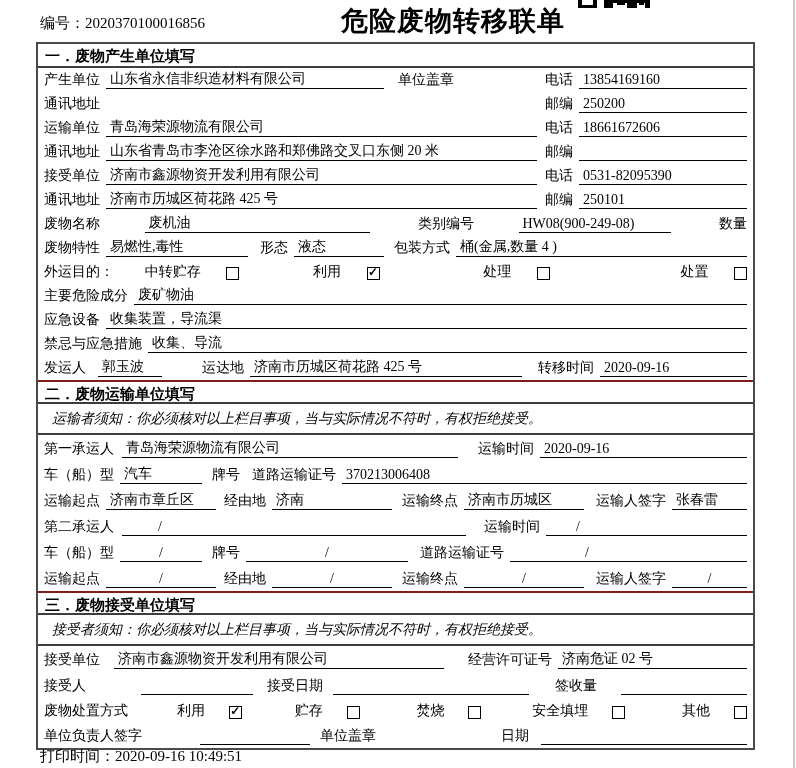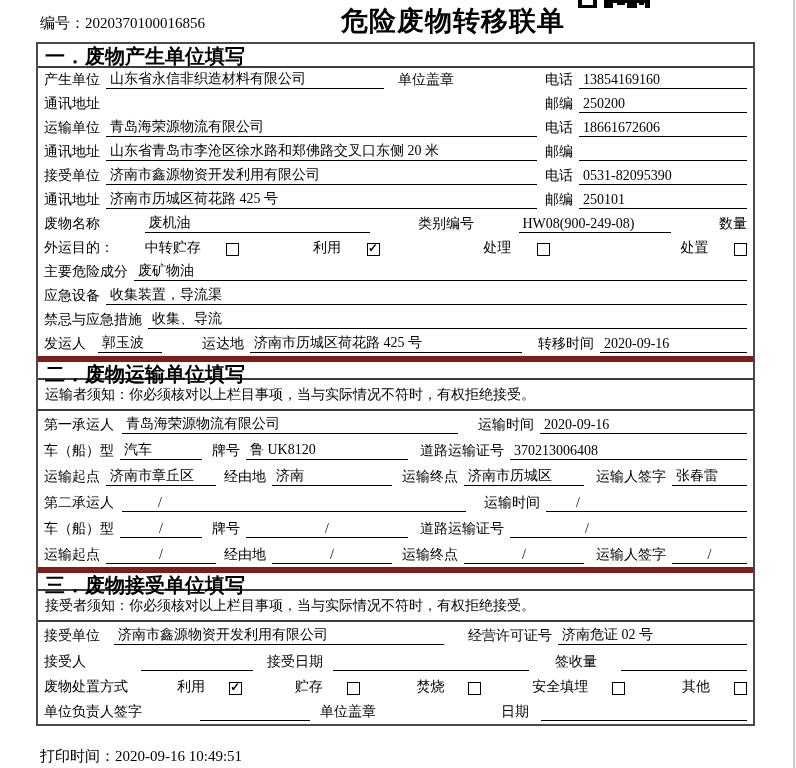--- a/index.html
+++ b/index.html
@@ -21,25 +21,25 @@
   .qbar { left:26px; width:46px; height:3px; top:5px; background:#000; }
   .q2 { left:26px; width:9px;  height:8px; background:#000; }
   .q3 { left:39px; width:8px;  height:5px; background:#000; }
   .q4 { left:49px; width:10px; height:8px; background:#000; }
   .q5 { left:61px; width:5px;  height:5px; background:#000; }
   .q6 { left:67px; width:5px;  height:8px; background:#000; }
 
   
   .form { position:absolute; left:36px; top:42px; width:719px; box-sizing:border-box;
           border:2px solid #4a4a4a; font-size:14px; background:#fff; }
-  .sec-title { height:24px; line-height:24px; font-weight:bold; font-size:20px;
+  .sec-title { height:24px; line-height:24px; font-weight:bold; font-size:15px;
                padding-left:7px; border-bottom:2px solid #3d3d3d; box-sizing:border-box; }
-  .sec-title.bt { border-top:6px solid #7f1d1d; }
-  .notice { height:31px; line-height:30px; padding-left:7px; border-bottom:2px solid #3d3d3d;
-            box-sizing:border-box; white-space:nowrap; }
+  .sec-title.bt { border-top:2px solid #7f1d1d; }
+  .notice { height:31px; line-height:30px; padding-left:14px; border-bottom:2px solid #3d3d3d;
+            box-sizing:border-box; white-space:nowrap;font-style:italic; }
   .row { display:flex; align-items:flex-end; padding:0 6px 3px 6px; box-sizing:border-box;
          height:24px;justify-content:space-between; }
   .row.h26 { height:26px; }
   .row.h25 { height:25px; }
   .zl { display:flex; align-items:flex-end; flex:0 0 501px; width:501px; }
   .zr { display:flex; align-items:flex-end; flex:1 1 auto; }
   .l { white-space:nowrap; flex:0 0 auto; }
   .f { border-bottom:1px solid #000; white-space:nowrap; padding:0 4px; margin-left:6px;
        box-sizing:border-box; flex:0 0 auto; overflow:hidden; min-height:17px; }
   .grow { flex:1 1 auto; }
@@ -140,20 +140,28 @@
     </div>
 
     <div class="row">
       <span class="l">废物名称</span>
       <span class="f" style="width:225px">废机油</span>
       <span class="l" style="margin-left:10px">类别编号</span>
       <span class="f" style="width:152px">HW08(900-249-08)</span>
       <span class="l" style="margin-left:10px">数量</span>
     </div>
 
+    <div class="row">
+      <span class="l">废物特性</span>
+      <span class="f" style="width:142px">易燃性,毒性</span>
+      <span class="l" style="margin-left:12px">形态</span>
+      <span class="f" style="width:90px">液态</span>
+      <span class="l" style="margin-left:10px">包装方式</span>
+      <span class="f grow">桶(金属,数量 4 )</span>
+    </div>
 
     <div class="row">
       <span class="l">外运目的：</span>
       <span class="l" style="margin-left:12px">中转贮存</span>
       <span class="cb"></span>
       <span class="l" style="margin-left:55px">利用</span>
       <span class="cb checked">✓</span>
       <span class="l" style="margin-left:85px">处理</span>
       <span class="cb"></span>
       <span class="l" style="margin-left:112px">处置</span>
@@ -191,21 +199,20 @@
       <span class="l">第一承运人</span>
       <span class="f" style="width:336px;margin-left:8px">青岛海荣源物流有限公司</span>
       <span class="l" style="margin-left:20px">运输时间</span>
       <span class="f grow">2020-09-16</span>
     </div>
 
     <div class="row h26">
       <span class="l">车（船）型</span>
       <span class="f" style="width:82px">汽车</span>
       <span class="l" style="margin-left:10px">牌号</span>
-      <span class="f" style="width:162px">鲁 UK8120</span>
       <span class="l" style="margin-left:12px">道路运输证号</span>
       <span class="f grow">370213006408</span>
     </div>
 
     <div class="row h26">
       <span class="l">运输起点</span>
       <span class="f" style="width:110px">济南市章丘区</span>
       <span class="l" style="margin-left:8px">经由地</span>
       <span class="f" style="width:120px">济南</span>
       <span class="l" style="margin-left:10px">运输终点</span>

